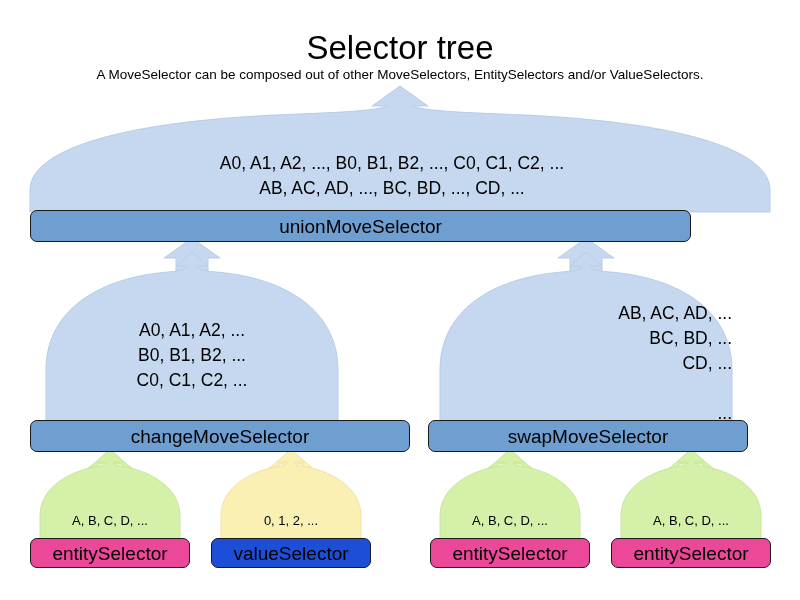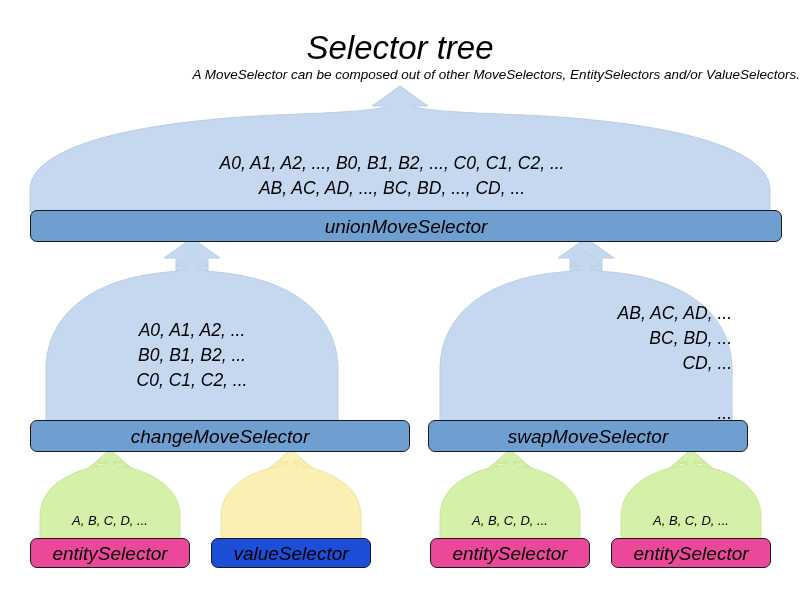--- a/index.html
+++ b/index.html
@@ -4,32 +4,32 @@
 <style>
   html,body{margin:0;padding:0;}
   body{
     width:800px;height:600px;
     background:#ffffff;
     font-family:"Liberation Sans", sans-serif;
     color:#000000;
     overflow:hidden;
     position:relative;
   }
-  #canvas{position:absolute;left:0;top:0;width:800px;height:600px;font-style:italic;}
+  #canvas{position:absolute;left:0;top:0;width:800px;height:600px;}
 
   .svg-layer{position:absolute;left:0;top:0;width:800px;height:600px;}
 
   .title{
     position:absolute;left:0;top:28px;width:800px;
     text-align:center;font-size:33px;font-weight:400;
     letter-spacing:0px;line-height:40px;
   }
   .subtitle{
     position:absolute;left:0;top:66px;width:800px;
-    text-align:right;font-size:13.5px;font-weight:400;
+    text-align:center;font-size:13.5px;font-weight:400;
     line-height:18px;
   }
 
   .node-box{
     position:absolute;
     border:1.6px solid #1a1a1a;
     border-radius:7px;
     box-sizing:border-box;
     display:flex;align-items:center;justify-content:center;
     font-size:19px;
@@ -185,26 +185,27 @@
 ...</div>
 
   <div class="balloon-text" style="left:440px;top:301px;width:292px;text-align:right;">AB, AC, AD, ...
 BC, BD, ...
 CD, ...
 
 ...</div>
 
   <div class="balloon-text small" style="left:40px;top:509px;width:140px;">A, B, C, D, ...</div>
 
+  <div class="balloon-text small" style="left:221px;top:509px;width:140px;">0, 1, 2, ...</div>
 
   <div class="balloon-text small" style="left:440px;top:509px;width:140px;">A, B, C, D, ...</div>
 
   <div class="balloon-text small" style="left:621px;top:509px;width:140px;">A, B, C, D, ...</div>
 
-  <div class="node-box blue" style="left:30px;top:210px;width:752px;height:32px;">unionMoveSelector</div>
+  <div class="node-box blue" style="left:30px;top:210px;width:661px;height:32px;">unionMoveSelector</div>
 
   <div class="node-box blue" style="left:30px;top:420px;width:380px;height:32px;">changeMoveSelector</div>
 
   <div class="node-box blue" style="left:428px;top:420px;width:320px;height:32px;">swapMoveSelector</div>
 
   <div class="node-box green" style="left:30px;top:538px;width:160px;height:30px;">entitySelector</div>
 
   <div class="node-box yellow" style="left:211px;top:538px;width:160px;height:30px;">valueSelector</div>
 
   <div class="node-box green" style="left:430px;top:538px;width:160px;height:30px;">entitySelector</div>

